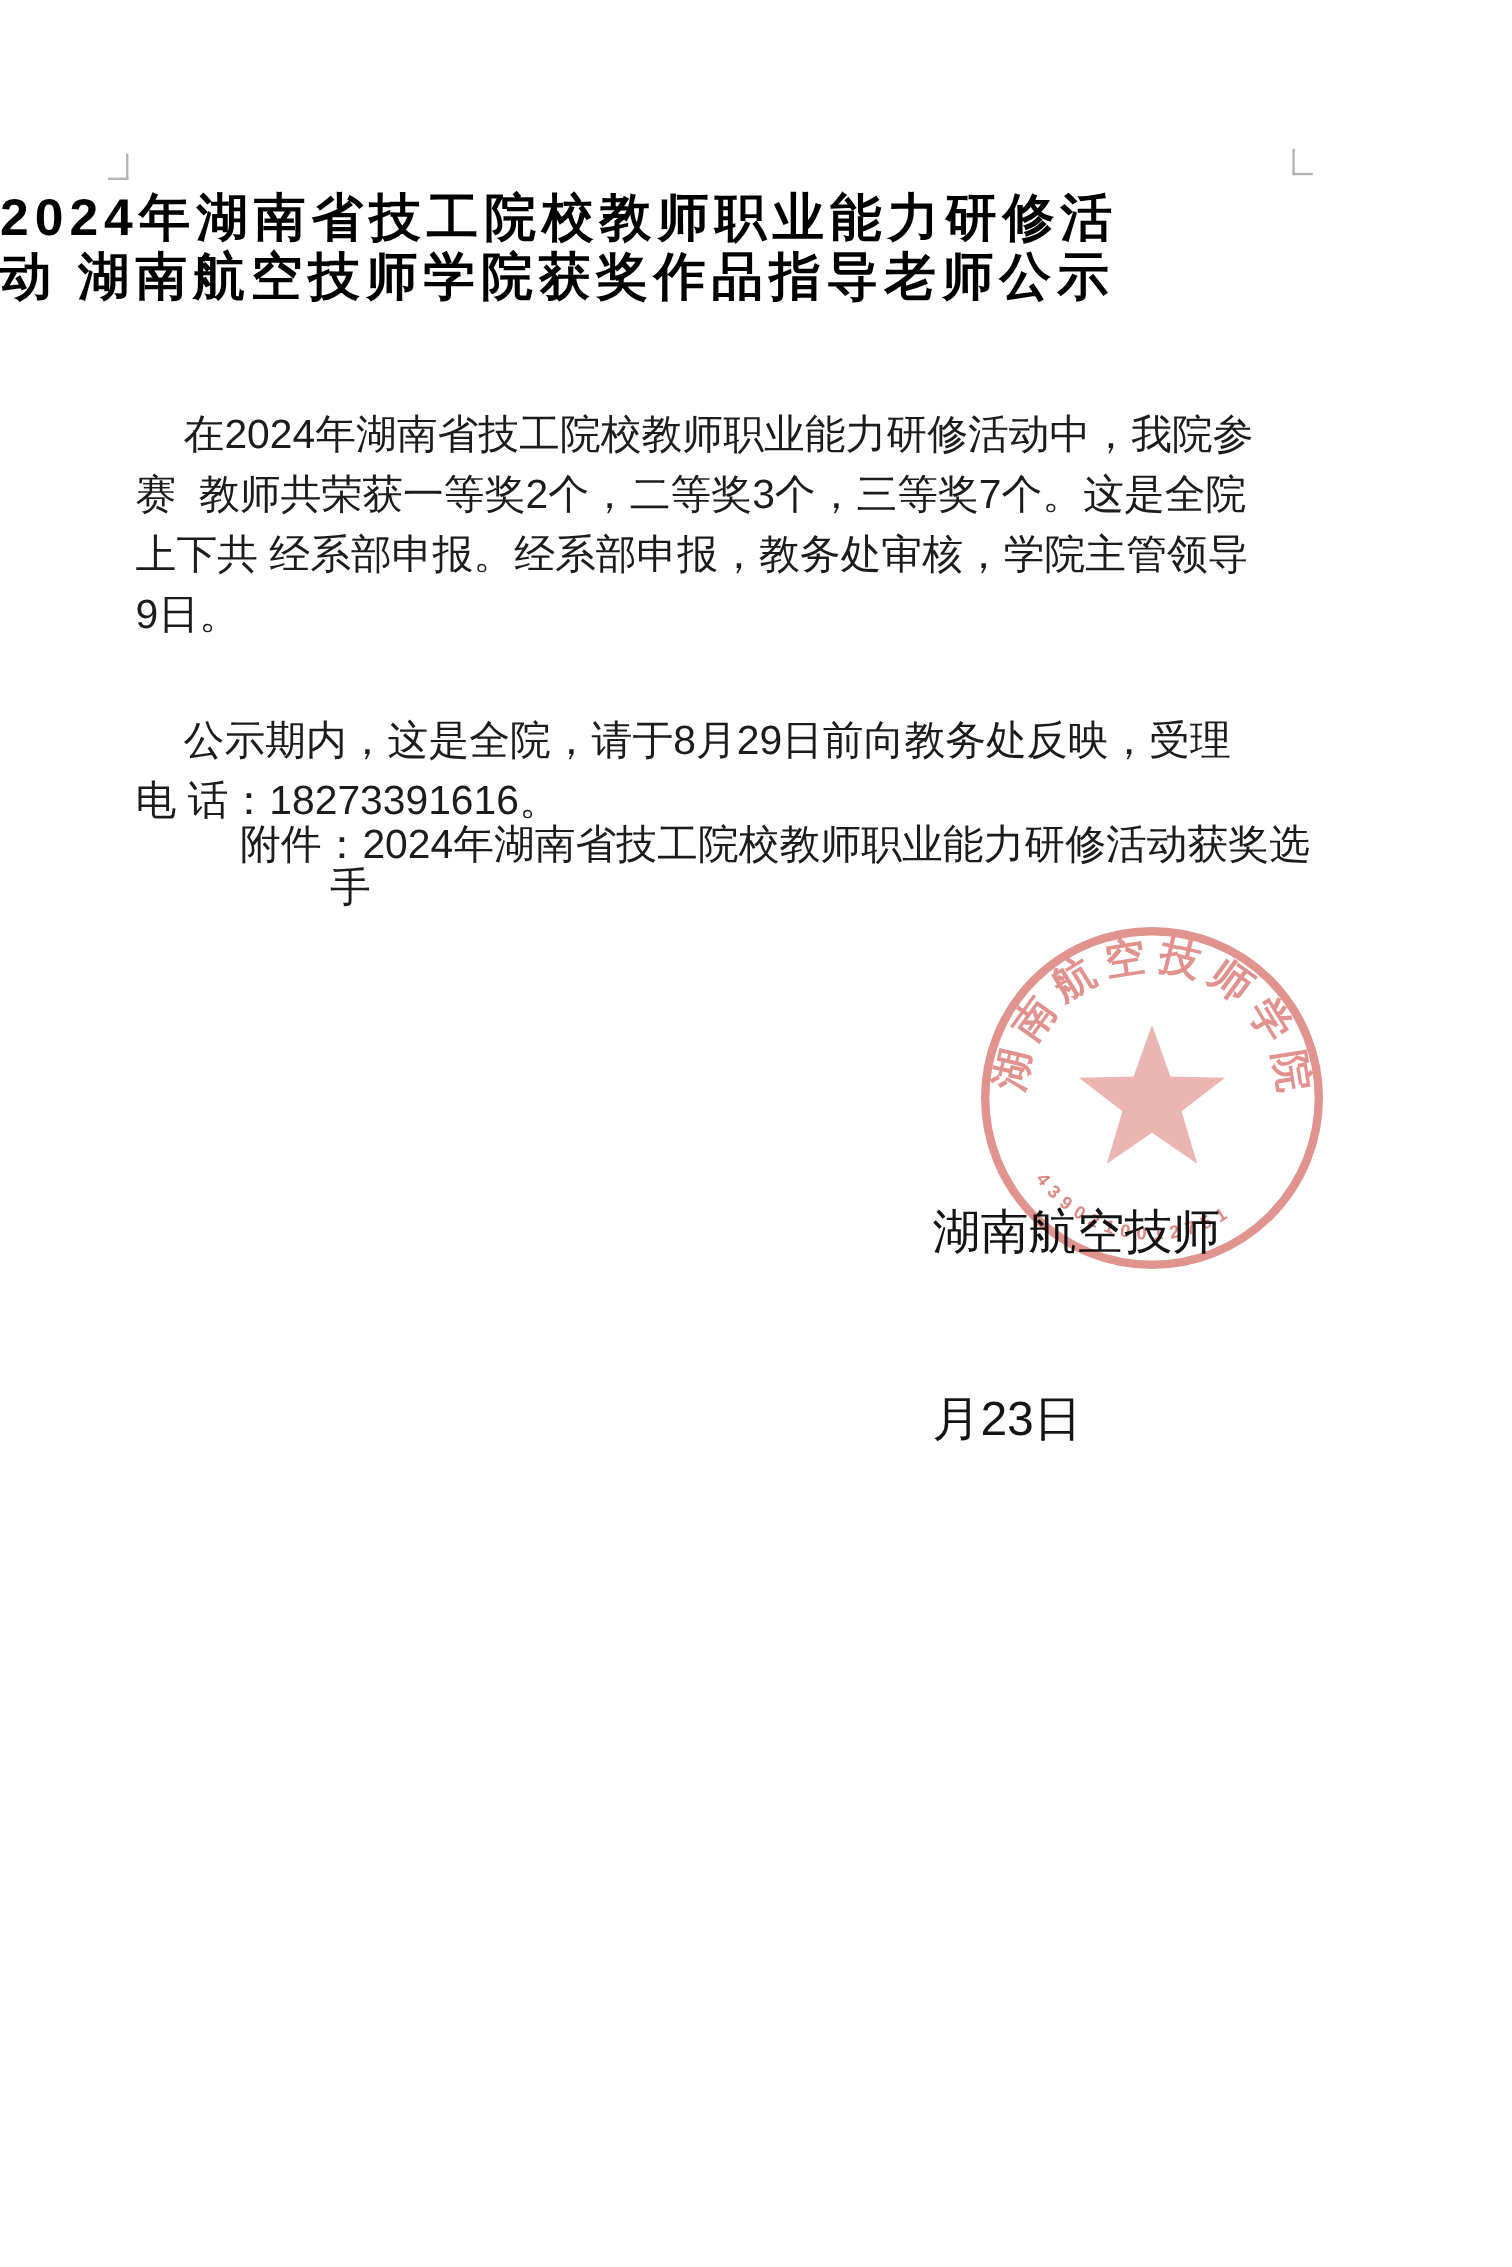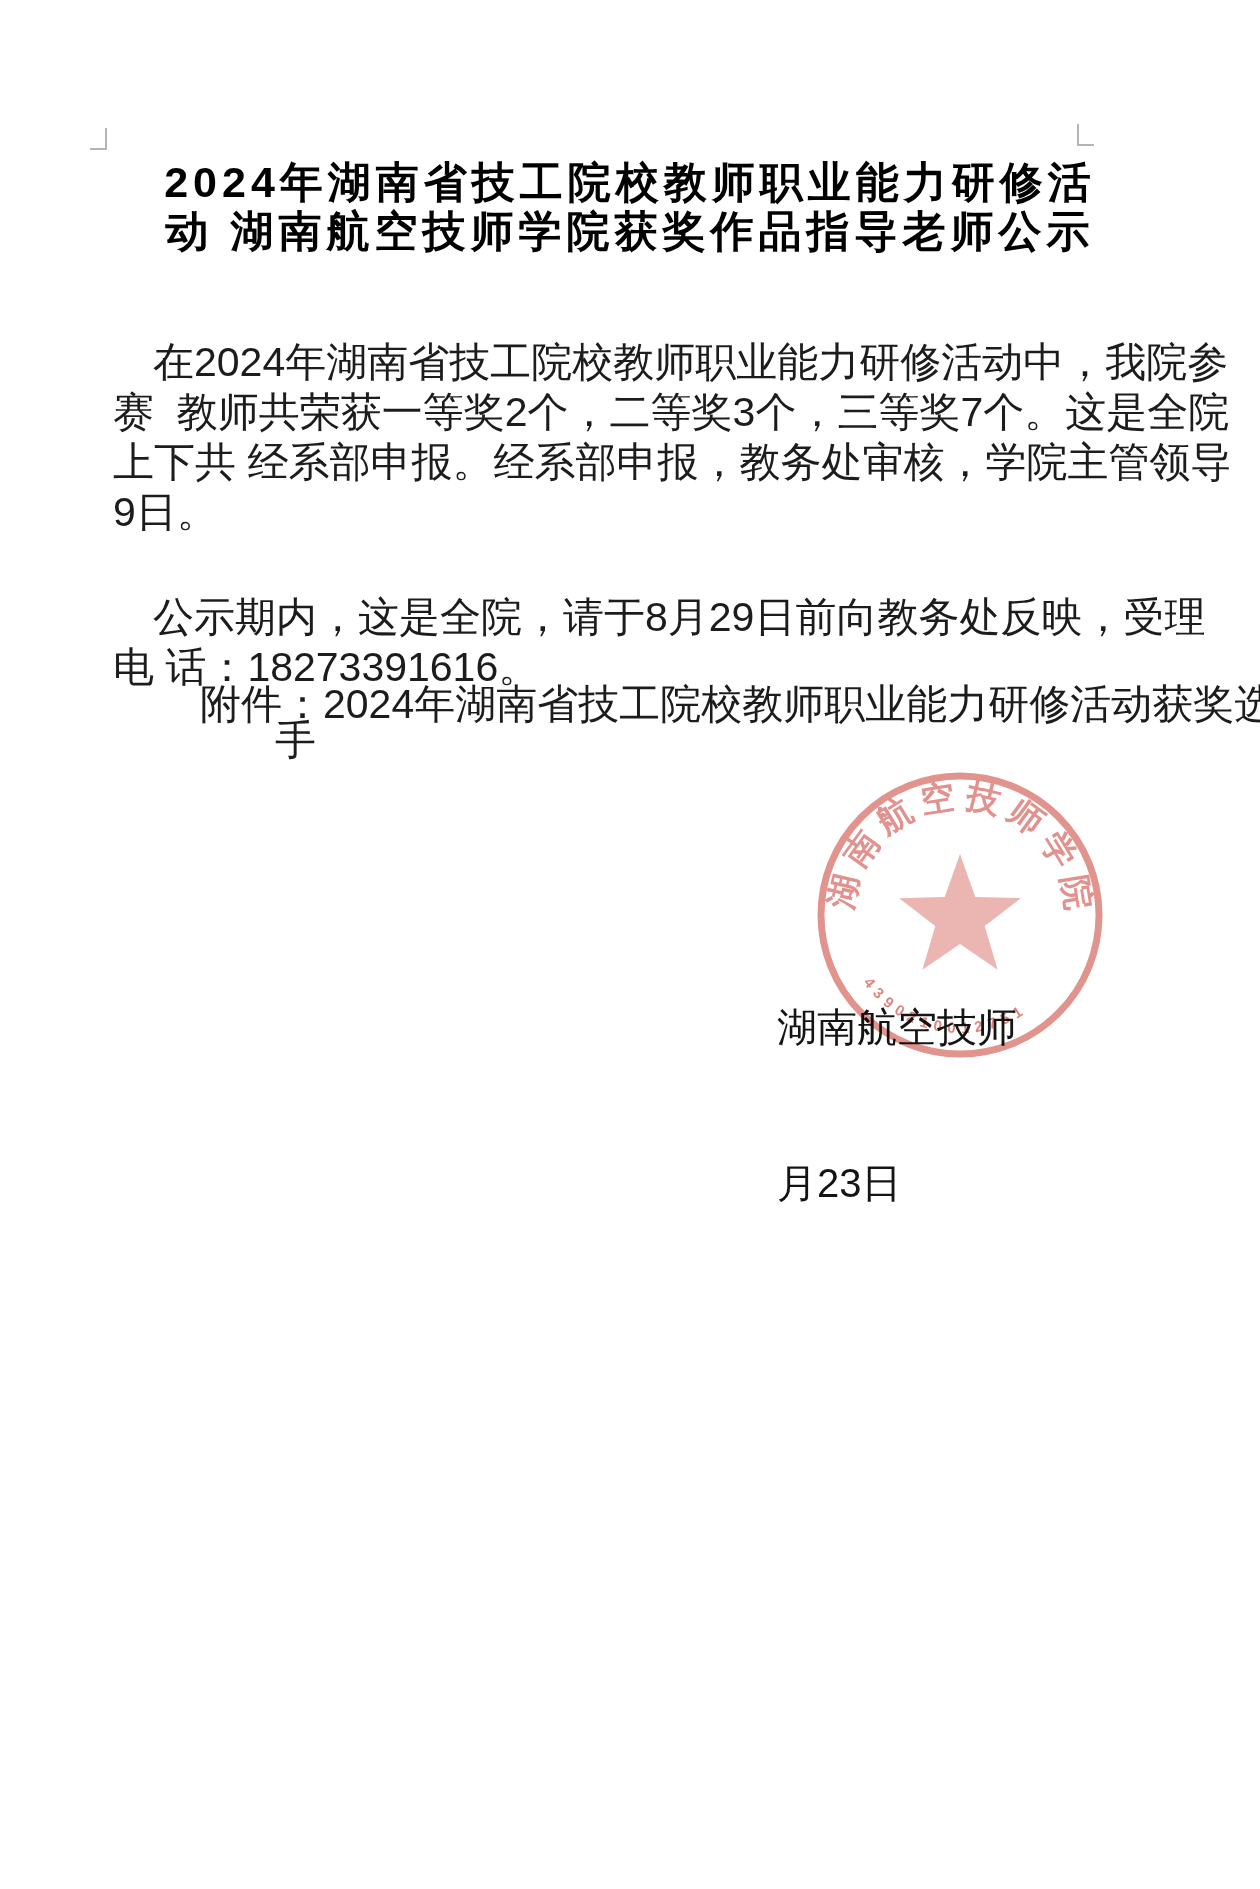--- a/index.html
+++ b/index.html
@@ -17,34 +17,33 @@
 
   
   .corner-mark { position: absolute; width: 17px; height: 22px; }
   .corner-mark.left  { left: 90px;  top: 128px; border-right: 2px solid #b4b4b4; border-bottom: 2px solid #b4b4b4; }
   .corner-mark.right { left: 1077px; top: 124px; border-left: 2px solid #b4b4b4; border-bottom: 2px solid #b4b4b4; }
 
   .doc-title {
     position: absolute;
     left: 0; top: 158px;
     width: 100%;
-    text-align: center;
     font-size: 43px;
     line-height: 49px;
     font-weight: 700;
     letter-spacing: 5px;
     color: #000;
   }
   .doc-title .t-line { display: block; white-space: pre; }
 
   .body-block {
     position: absolute;
     left: 113px;
     width: 960px;
-    font-size: 41px;
+    font-size: 34px;
     line-height: 50px;
     color: #1c1c1c;
   }
   .body-block .line { white-space: pre; }
 
   .p1 { top: 337px; }
   .p2 { top: 592px; }
   .p3 { top: 686px; line-height: 36px; }
   .p4 { top: 771px; }
 

